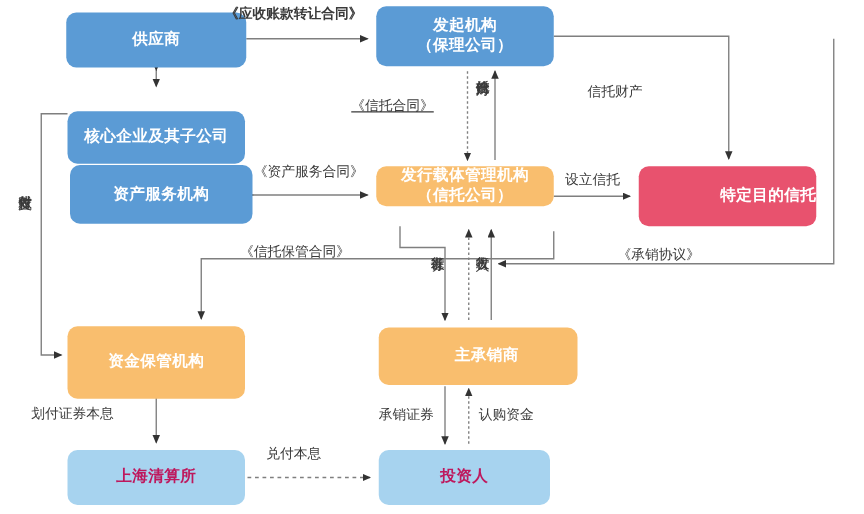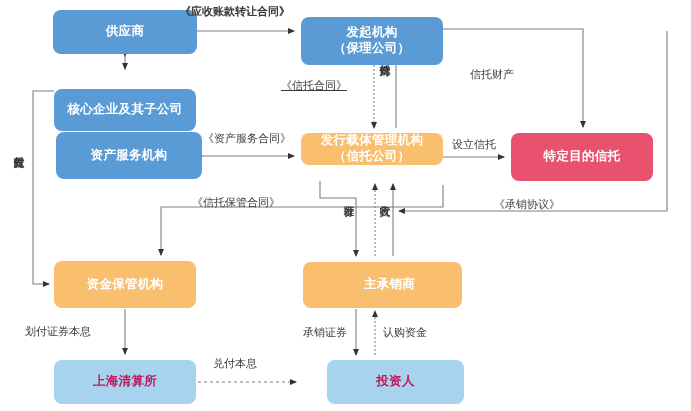--- a/index.html
+++ b/index.html
@@ -5,21 +5,21 @@
   html,body{margin:0;padding:0;background:#ffffff;}
   body{font-family:"Liberation Sans","DejaVu Sans",sans-serif;}
   #canvas{position:relative;width:691px;height:411px;background:#ffffff;overflow:hidden;}
   svg.edges{position:absolute;left:0;top:0;width:691px;height:411px;pointer-events:none;}
   .node{position:absolute;box-sizing:border-box;border-radius:8px;
         display:flex;align-items:center;justify-content:center;text-align:center;
         font-weight:bold;line-height:1.25;letter-spacing:.3px;}
   .node .lines{display:block;}
   .n-blue{background:#5B9BD5;color:#ffffff;font-size:12.5px;}
   .n-orange{background:#F9BE6E;color:#ffffff;font-size:12.5px;}
-  .n-pink{background:#E8526E;color:#ffffff;font-size:12.5px;}
+  .n-pink{background:#E8526E;color:#ffffff;font-size:12.5px;justify-content:flex-end;}
   .n-lightblue{background:#A7D3EF;color:#be185d;font-size:12.5px;}
   .elabel{position:absolute;color:#3a3a3a;font-size:11px;white-space:nowrap;
           font-weight:normal;line-height:1.1;}
   .elabel.vert{writing-mode:vertical-rl;text-orientation:upright;white-space:nowrap;letter-spacing:0px;}
 </style>
 </head>
 <body>
 
 <div id="canvas">
 
@@ -80,59 +80,59 @@
       <span>核心企业及其子公司</span>
     </span>
   </div>
 
   <div class="node n-blue" style="left:56px;top:132px;width:146px;height:47px;">
     <span class="lines">
       <span>资产服务机构</span>
     </span>
   </div>
 
-  <div class="node n-blue" style="left:301px;top:17px;width:142px;height:48px;text-align:center;">
+  <div class="node n-blue" style="left:301px;top:5px;width:142px;height:48px;text-align:center;">
     <span class="lines">
       <span>发起机构</span><br>
       <span>（保理公司）</span>
     </span>
   </div>
 
   <div class="node n-orange" style="left:301px;top:133px;width:142px;height:32px;">
     <span class="lines">
       <span>发行载体管理机构</span><br>
       <span>（信托公司）</span>
     </span>
   </div>
 
   <div class="node n-pink" style="left:511px;top:133px;width:142px;height:48px;">
     <span class="lines">
       <span>特定目的信托</span>
     </span>
   </div>
 
-  <div class="node n-orange" style="left:54px;top:261px;width:142px;height:47px;">
+  <div class="node n-orange" style="left:54px;top:261px;width:142px;height:58px;">
     <span class="lines">
       <span>资金保管机构</span>
     </span>
   </div>
 
   <div class="node n-orange" style="left:303px;top:262px;width:159px;height:46px;padding-left:14px;">
     <span class="lines">
       <span>主承销商</span>
     </span>
   </div>
 
   <div class="node n-lightblue" style="left:54px;top:360px;width:142px;height:44px;">
     <span class="lines">
       <span>上海清算所</span>
     </span>
   </div>
 
-  <div class="node n-lightblue" style="left:303px;top:360px;width:137px;height:44px;margin-left:24px;">
+  <div class="node n-lightblue" style="left:303px;top:360px;width:137px;height:44px;">
     <span class="lines">
       <span>投资人</span>
     </span>
   </div>
 
   <div class="elabel" style="left:180px;top:5px;font-weight:bold;">《应收账款转让合同》</div>
 
   <div class="elabel" style="left:281px;top:79px;text-decoration:underline;">《信托合同》</div>
 
   <div class="elabel" style="left:203px;top:132px;">《资产服务合同》</div>

